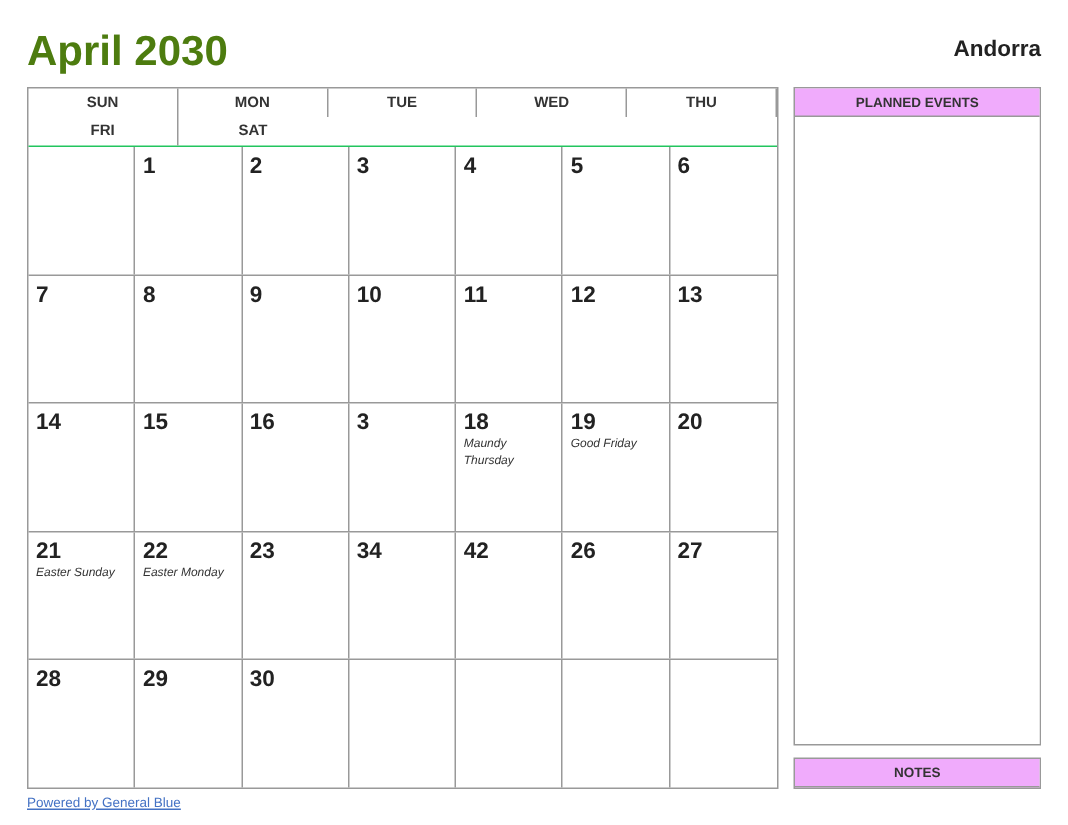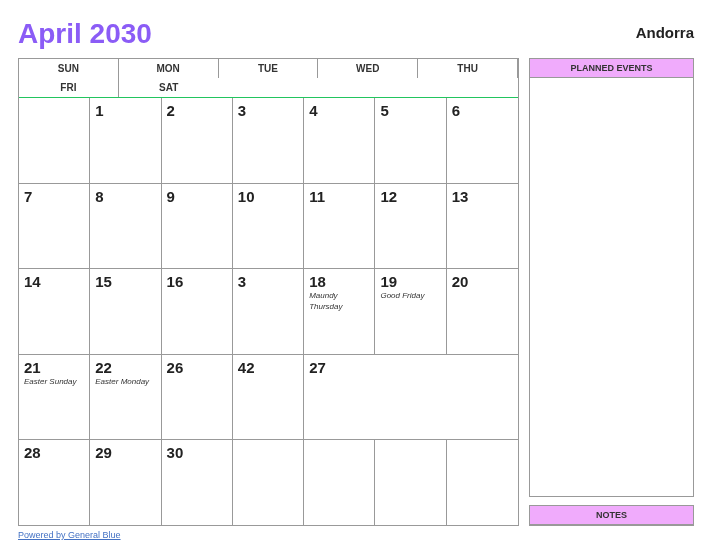--- a/index.html
+++ b/index.html
@@ -23,21 +23,21 @@
     }
     .header {
       display: flex;
       justify-content: space-between;
       align-items: flex-start;
       margin-bottom: 8px;
     }
     .title {
       font-size: 28px;
       font-weight: bold;
-      color: #8b5cf6;
+      color: #4d7c0f;
     }
     .country {
       font-size: 15px;
       font-weight: bold;
       color: #222;
       padding-top: 6px;
     }
     .main-area {
       display: flex;
       flex: 1;
@@ -231,24 +231,30 @@
           <div class="calendar-row">
             <div class="calendar-cell">
               <div class="cell-number">21</div>
               <div class="cell-event">Easter Sunday</div>
             </div>
             <div class="calendar-cell">
               <div class="cell-number">22</div>
               <div class="cell-event">Easter Monday</div>
             </div>
             <div class="calendar-cell">
+              <div class="cell-number">23</div>
+            </div>
+            <div class="calendar-cell">
+              <div class="cell-number">34</div>
+            </div>
+            <div class="calendar-cell">
+              <div class="cell-number">42</div>
+            </div>
+            <div class="calendar-cell">
               <div class="cell-number">26</div>
-            </div>
-            <div class="calendar-cell">
-              <div class="cell-number">42</div>
             </div>
             <div class="calendar-cell">
               <div class="cell-number">27</div>
             </div>
           </div>
           <div class="calendar-row">
             <div class="calendar-cell">
               <div class="cell-number">28</div>
             </div>
             <div class="calendar-cell">

